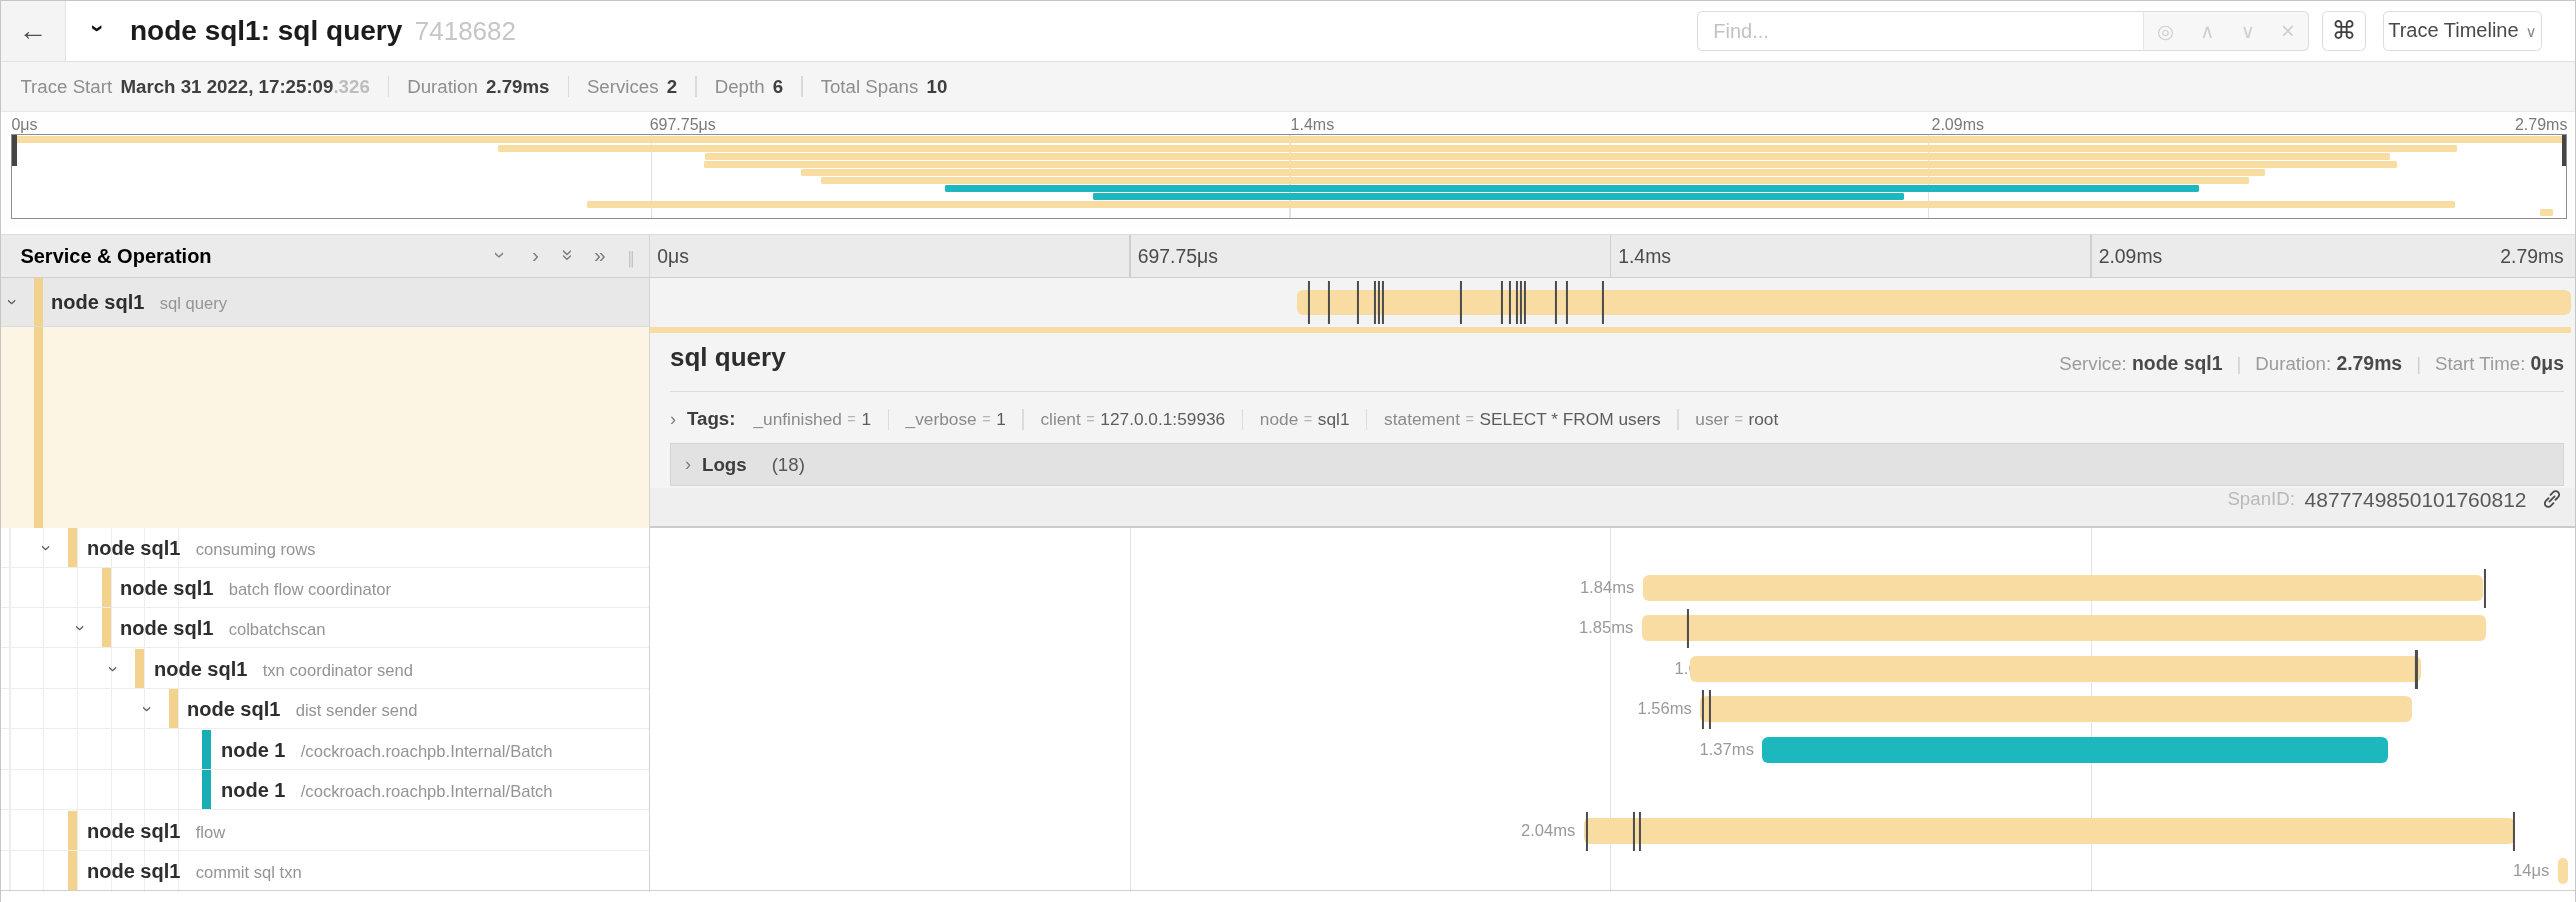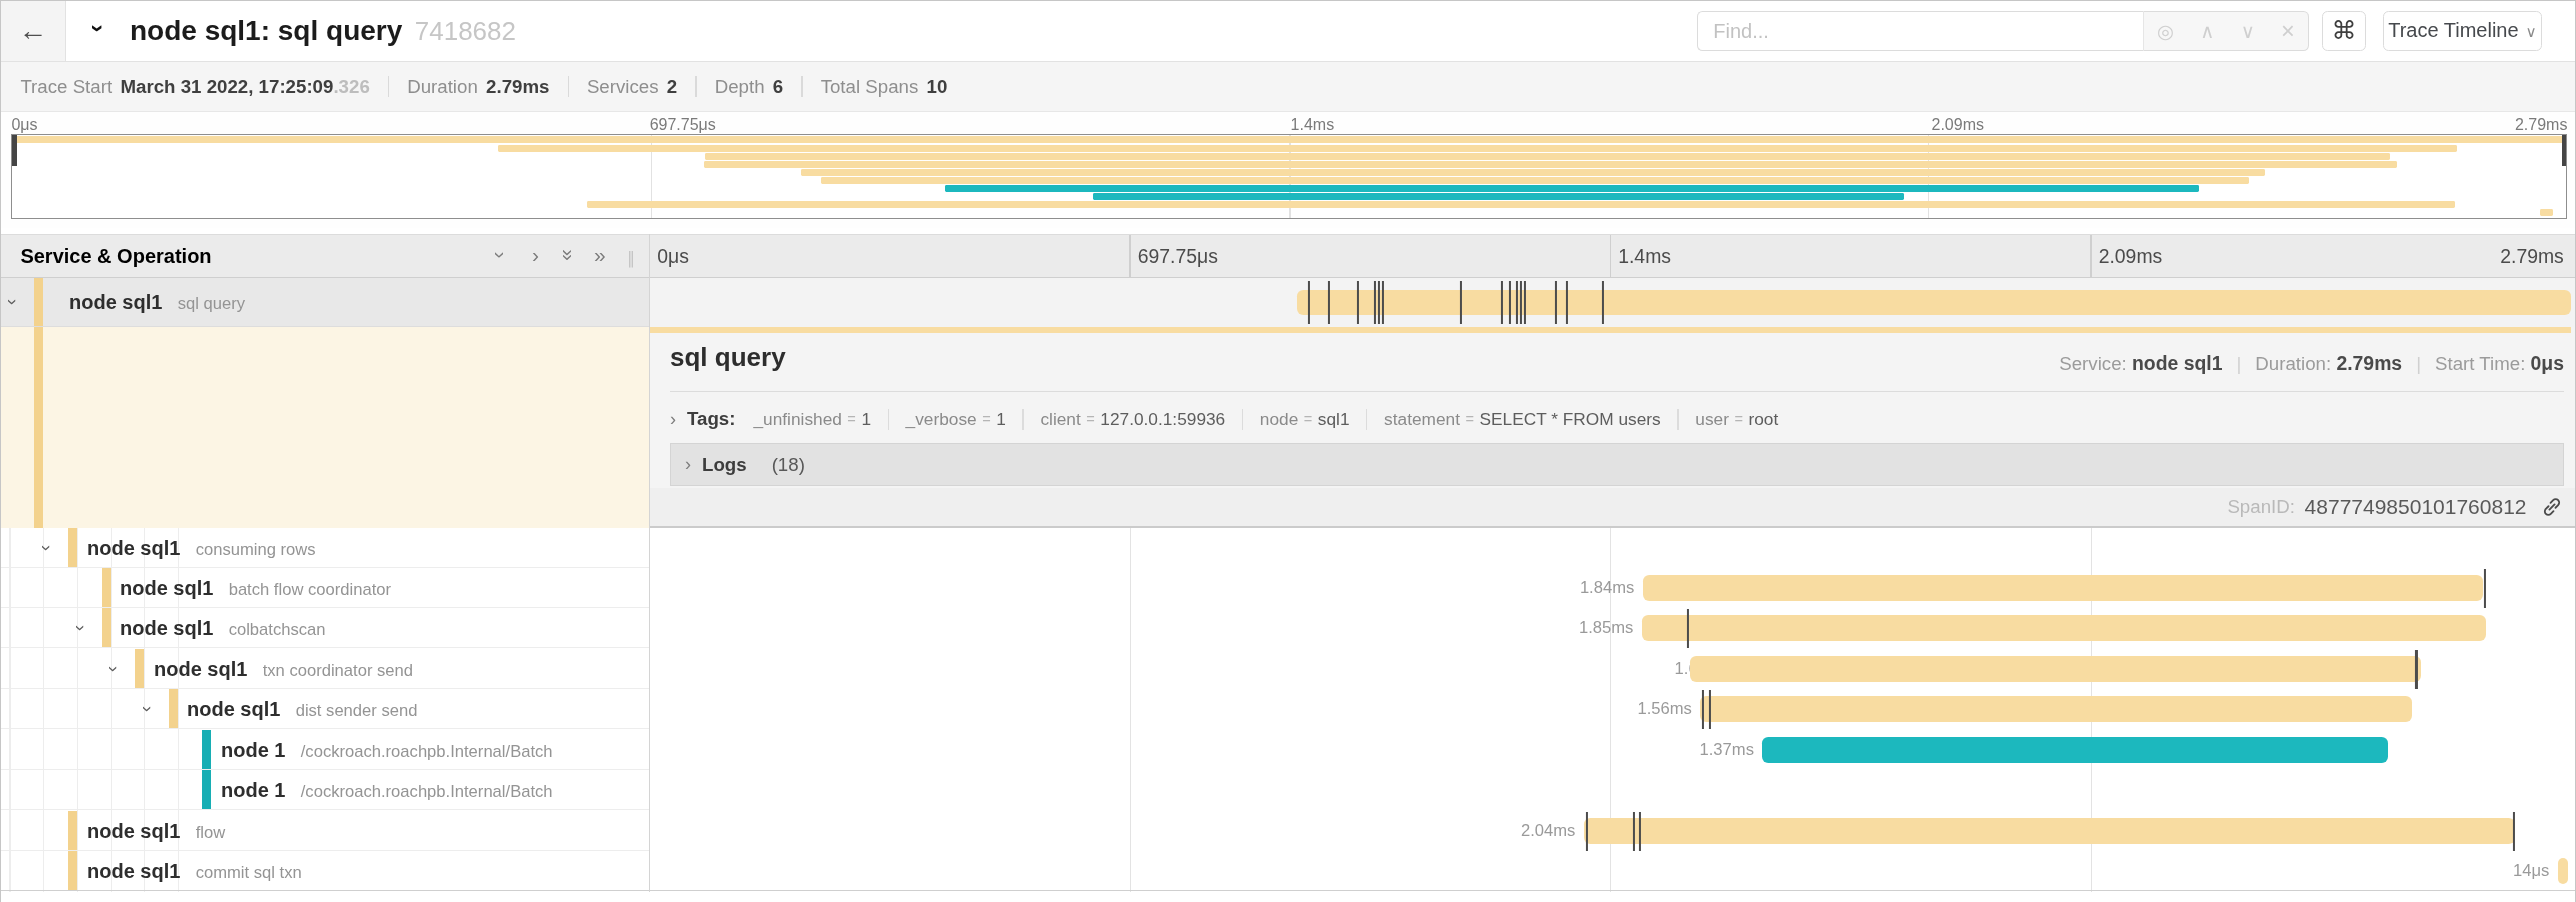--- a/index.html
+++ b/index.html
@@ -81,21 +81,21 @@
   .acc-chevron { font-size:18px; color:#7d7d7d; margin-right:11px; }
   #tags-label { font-size:18.7px; font-weight:bold; color:#3d3d3d; margin-right:18px; }
   .tag-item { display:flex; align-items:center; white-space:nowrap; }
   .tag-key { font-size:17.3px; color:#8a8a8a; }
   .tag-eq { font-size:14.6px; color:#b5b5b5; margin:0 5.5px; }
   .tag-val { font-size:17.3px; color:#5d5d5d; }
   .tag-sep { width:1.4px; height:21px; background:#dcdcdc; margin:0 16.6px; }
   #logs-row { position:absolute; left:21px; right:11px; top:116px; height:43px; background:#e2e2e2; border:1.4px solid #d4d4d4; display:flex; align-items:center; padding-left:14px; cursor:pointer; }
   #logs-label { font-size:18.7px; font-weight:bold; color:#3d3d3d; }
   #logs-count { font-size:18.7px; color:#585858; margin-left:25px; }
-  #spanid-row { position:absolute; left:0; right:0; top:161px; height:38px; background:#efefef; display:flex; align-items:center; justify-content:flex-end; padding-right:12.5px; }
+  #spanid-row { position:absolute; left:0; right:0; top:161px; height:38px; background:#efefef; display:flex; justify-content:flex-end; padding-right:12.5px; }
   #spanid-label { font-size:18.7px; color:#b9b9b9; }
   #spanid-value { font-size:21px; color:#595959; margin-left:9.7px; }
   #spanid-link { margin-left:14px; cursor:pointer; display:inline-flex; }
 
   #bottom-border { position:absolute; left:0; top:612px; width:100%; height:1.4px; background:#cfcfcf; }
 </style>
 </head>
 <body>
 
 <div id="page">
@@ -208,21 +208,21 @@
         <div class="tree-guide" style="left: 76px; top: 250px; height: 364px;"></div>
         <div class="tree-guide" style="left: 110px; top: 250px; height: 364px;"></div>
         <div class="tree-guide" style="left: 143px; top: 250px; height: 364px;"></div>
         <div class="tree-guide" style="left: 177px; top: 250px; height: 364px;"></div>
       </div>
 
     <div id="row0">
       <div id="row0-left">
           <span class="tree-chevron" style="left: 8.3px;">›</span>
           <div class="accent" style="left: 33px; background: rgb(243, 210, 141);"></div>
-          <span class="svc-name" style="left: 68px;">node sql1<span class="op-name">sql query</span></span>
+          <span class="svc-name" style="left: 50px;">node sql1<span class="op-name">sql query</span></span>
         </div>
       <div id="row0-right">
           <div class="bars-strip" id="row0-strip">
             <div class="span-bar" style="left: 0%; width: max(100%, 10.4px); top: 50%; height: 25px; margin-top: -12.5px; background: rgb(248, 220, 161);"></div>
             <div class="span-tick" style="left: 0.967742%; top: 50%; height: 43px; margin-top: -21.5px;"></div>
             <div class="span-tick" style="left: 2.47312%; top: 50%; height: 43px; margin-top: -21.5px;"></div>
             <div class="span-tick" style="left: 4.80287%; top: 50%; height: 43px; margin-top: -21.5px;"></div>
             <div class="span-tick" style="left: 6.12903%; top: 50%; height: 43px; margin-top: -21.5px;"></div>
             <div class="span-tick" style="left: 6.45161%; top: 50%; height: 43px; margin-top: -21.5px;"></div>
             <div class="span-tick" style="left: 6.77419%; top: 50%; height: 43px; margin-top: -21.5px;"></div>

